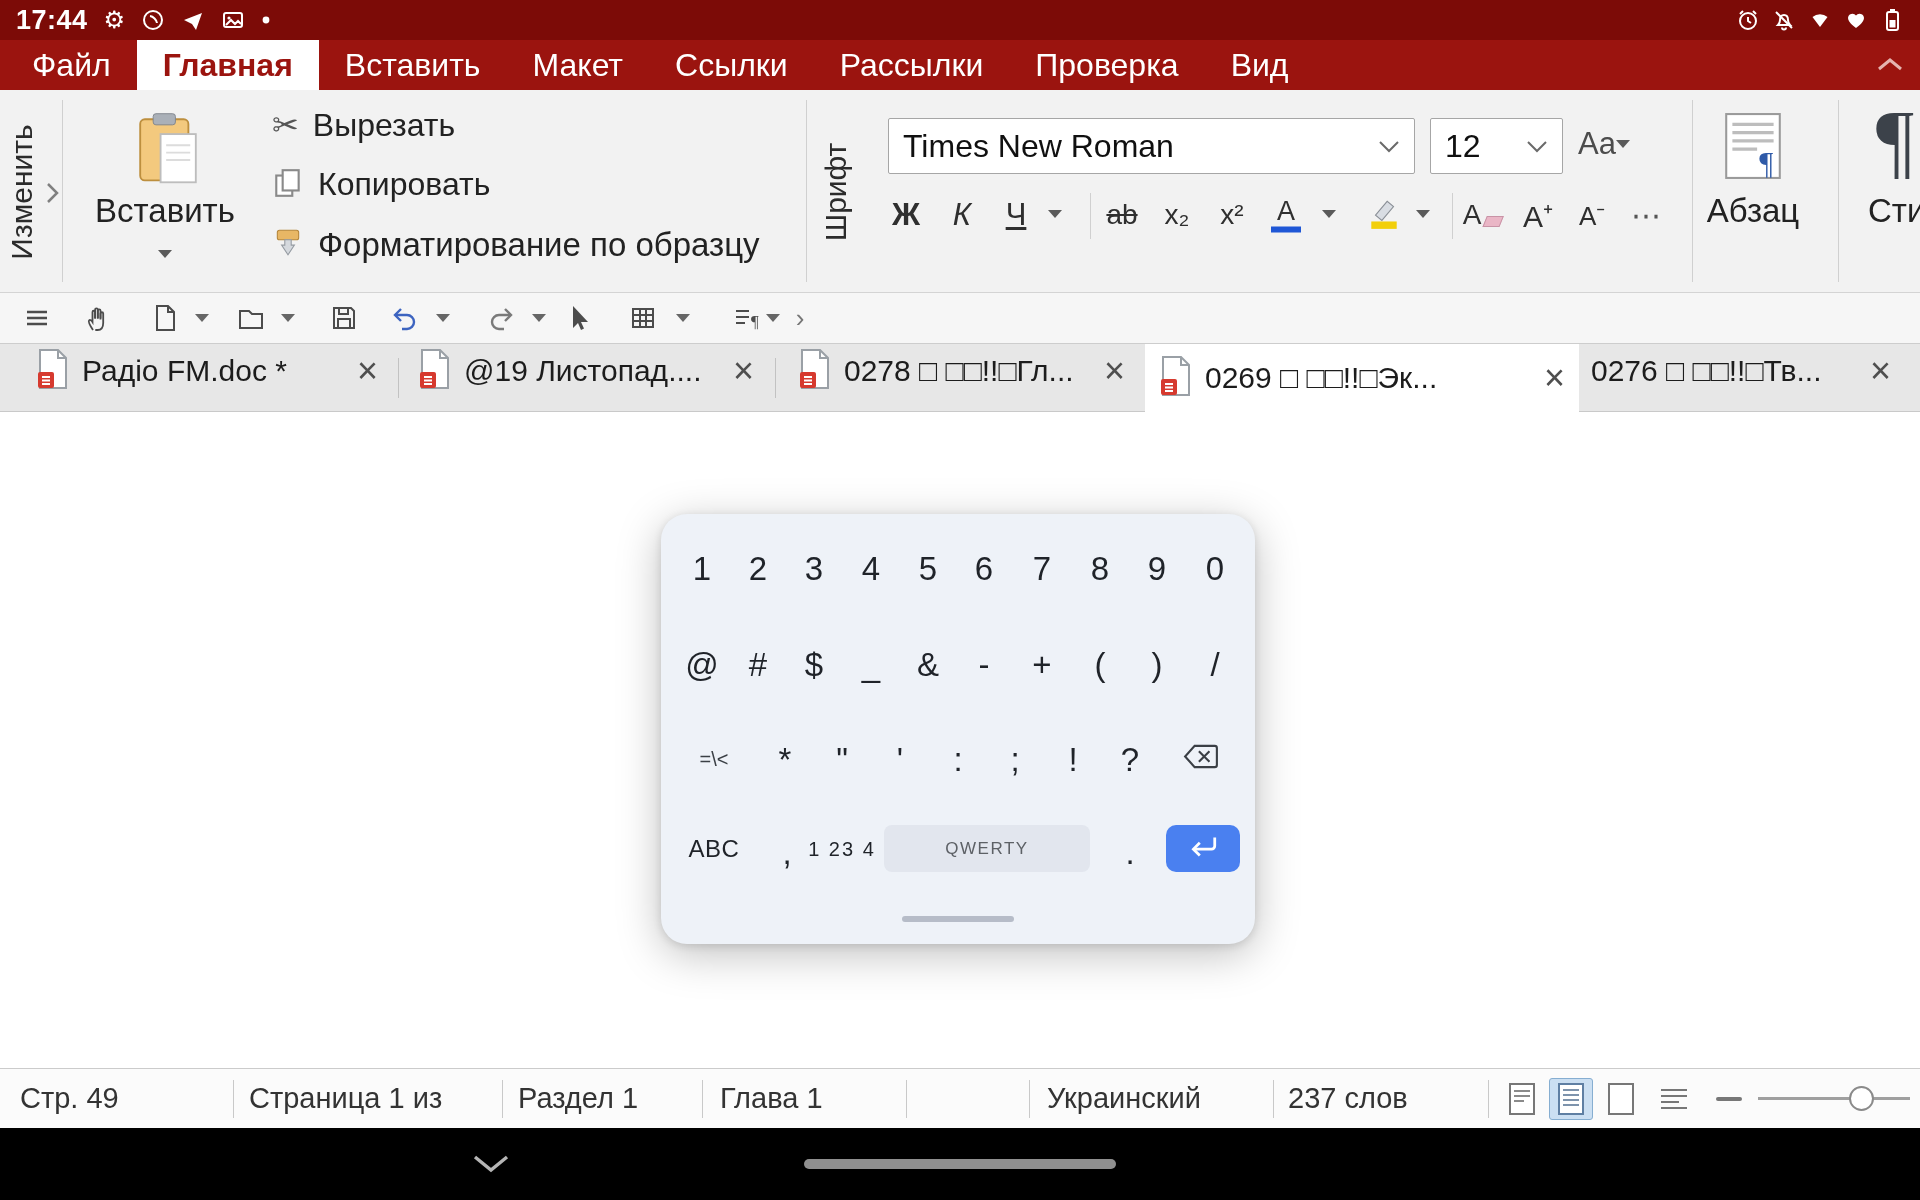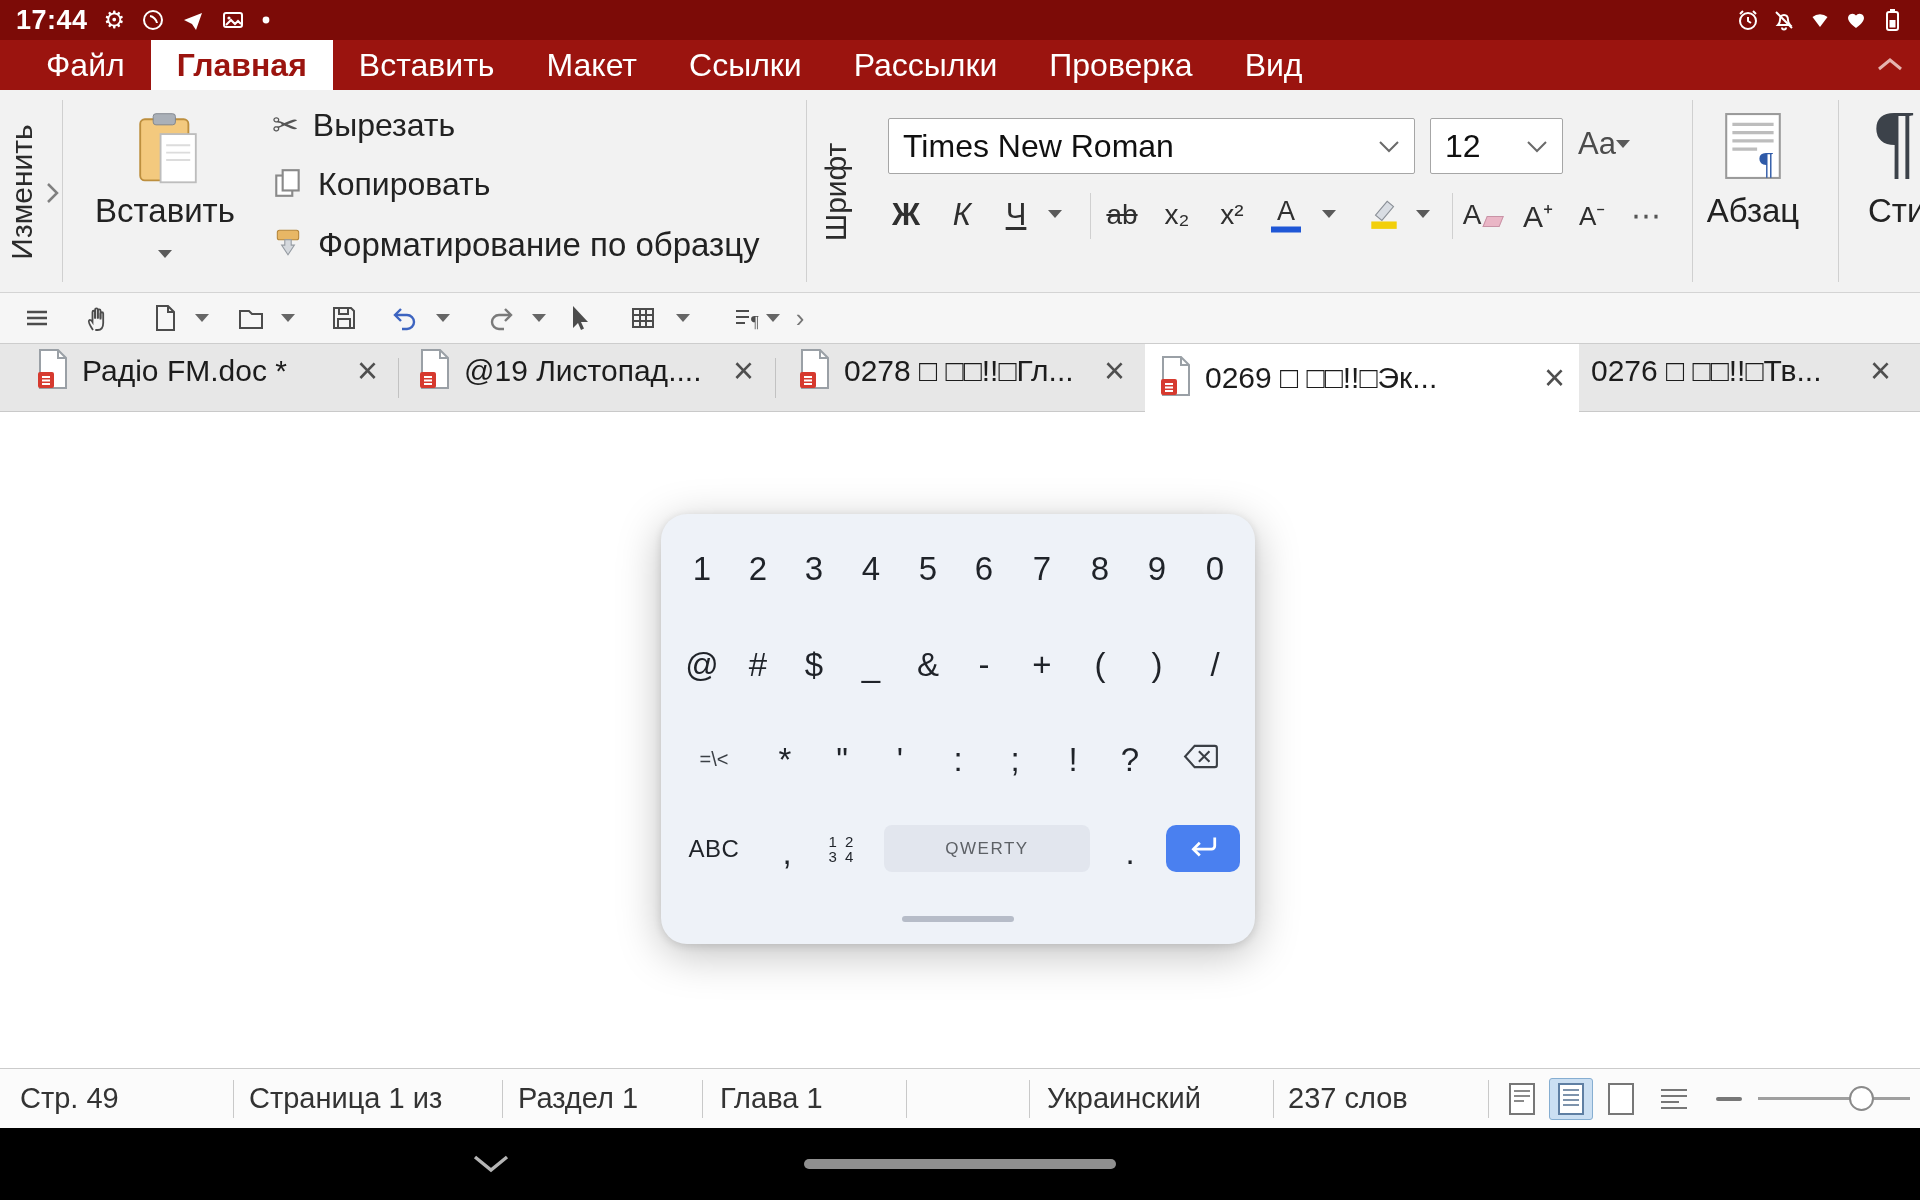--- a/index.html
+++ b/index.html
@@ -5,21 +5,21 @@
   *{box-sizing:border-box;margin:0;padding:0}
   html,body{width:1920px;height:1200px;overflow:hidden}
   #root{position:relative;width:1920px;height:1200px;font-family:"Liberation Sans",sans-serif;background:#fff}
   .abs{position:absolute}
   
   #statusbar{position:absolute;left:0;top:0;width:1920px;height:40px;background:#7c0b07;color:#fff;display:flex;align-items:center;padding:0 16px;gap:16px}
   #statusbar .time{font-size:27px;font-weight:bold;letter-spacing:.5px}
   #statusbar .right{margin-left:auto;display:flex;gap:12px;align-items:center}
   .sicon{display:inline-flex;align-items:center;justify-content:center}
   
-  #menubar{position:absolute;left:0;top:40px;width:1920px;height:50px;background:#9b140f;display:flex;padding-left:20px}
+  #menubar{position:absolute;left:0;top:40px;width:1920px;height:50px;background:#9b140f;display:flex;padding-left:6px}
   .menu-item{padding:0 26px;font-size:32px;line-height:50px;color:#fff;white-space:nowrap;cursor:default}
   .menu-item.active{background:#fff;color:#9b140f;font-weight:bold}
   
   #ribbon{position:absolute;left:0;top:90px;width:1920px;height:203px;background:#f2f2f2;border-bottom:1px solid #d4d4d4}
   .vlabel{position:absolute;top:0;height:203px;display:flex;align-items:center;justify-content:center}
   .vlabel span{transform:rotate(-90deg);white-space:nowrap;font-size:30px;color:#2b2b2b}
   .rlabel{position:absolute;font-size:32px;color:#222;white-space:nowrap}
   .combo{position:absolute;background:#fff;border:1px solid #a6a6a6;border-radius:2px;display:flex;align-items:center;padding:0 14px;font-size:32px;color:#101010}
   .combo .cchev{margin-left:auto;display:flex}
   .vdiv{position:absolute;width:1px;background:#d0d0d0}
@@ -37,21 +37,21 @@
   .dclose{font-size:36px;color:#4f4f4f;line-height:1;margin-left:4px}
   .tsep{position:absolute;top:14px;height:40px;width:1px;background:#c2c2c2}
   
   #docarea{position:absolute;left:0;top:412px;width:1920px;height:656px;background:#fff}
   
   #kb{position:absolute;left:661px;top:514px;width:594px;height:430px;background:#eef2f8;border-radius:26px;box-shadow:0 10px 44px rgba(0,0,0,.25),0 2px 8px rgba(0,0,0,.12)}
   .kkey{position:absolute;transform:translate(-50%,-50%);font-size:33px;color:#1f2329;display:flex;align-items:center;justify-content:center;line-height:1}
   .kspace{position:absolute;left:223px;top:311px;width:206px;height:47px;background:#e2e6ee;border-radius:8px;display:flex;align-items:center;justify-content:center;font-size:17px;color:#5d6166;letter-spacing:1.5px}
   .kenter{position:absolute;left:505px;top:311px;width:74px;height:47px;background:#4a80f0;border-radius:10px;display:flex;align-items:center;justify-content:center}
   .khandle{position:absolute;left:50%;top:402px;transform:translateX(-50%);width:112px;height:6px;border-radius:3px;background:#b6bcc8}
-  .numstack{display:flex;flex-direction:column;align-items:center;font-size:15px;line-height:15px;color:#1f2329;letter-spacing:2px}
+  .numstack{display:flex;flex-direction:row;align-items:center;font-size:20px;line-height:15px;color:#1f2329;letter-spacing:2px}
   
   #footer{position:absolute;left:0;top:1068px;width:1920px;height:60px;background:#fbfbfb;border-top:1px solid #cbcbcb}
   .ftext{position:absolute;top:0;line-height:58px;font-size:29px;color:#333;white-space:nowrap}
   .fsep{position:absolute;top:11px;height:38px;width:1px;background:#c9c9c9}
   .vicon{position:absolute;top:9px;width:44px;height:42px;display:flex;align-items:center;justify-content:center;border-radius:3px}
   .vicon.selected{background:#cbdff2;border:1px solid #86aed1}
   
   #navbar{position:absolute;left:0;top:1128px;width:1920px;height:72px;background:#000}
   .navpill{position:absolute;left:804px;top:31px;width:312px;height:10px;border-radius:5px;background:#8f8f8f}
 </style>

